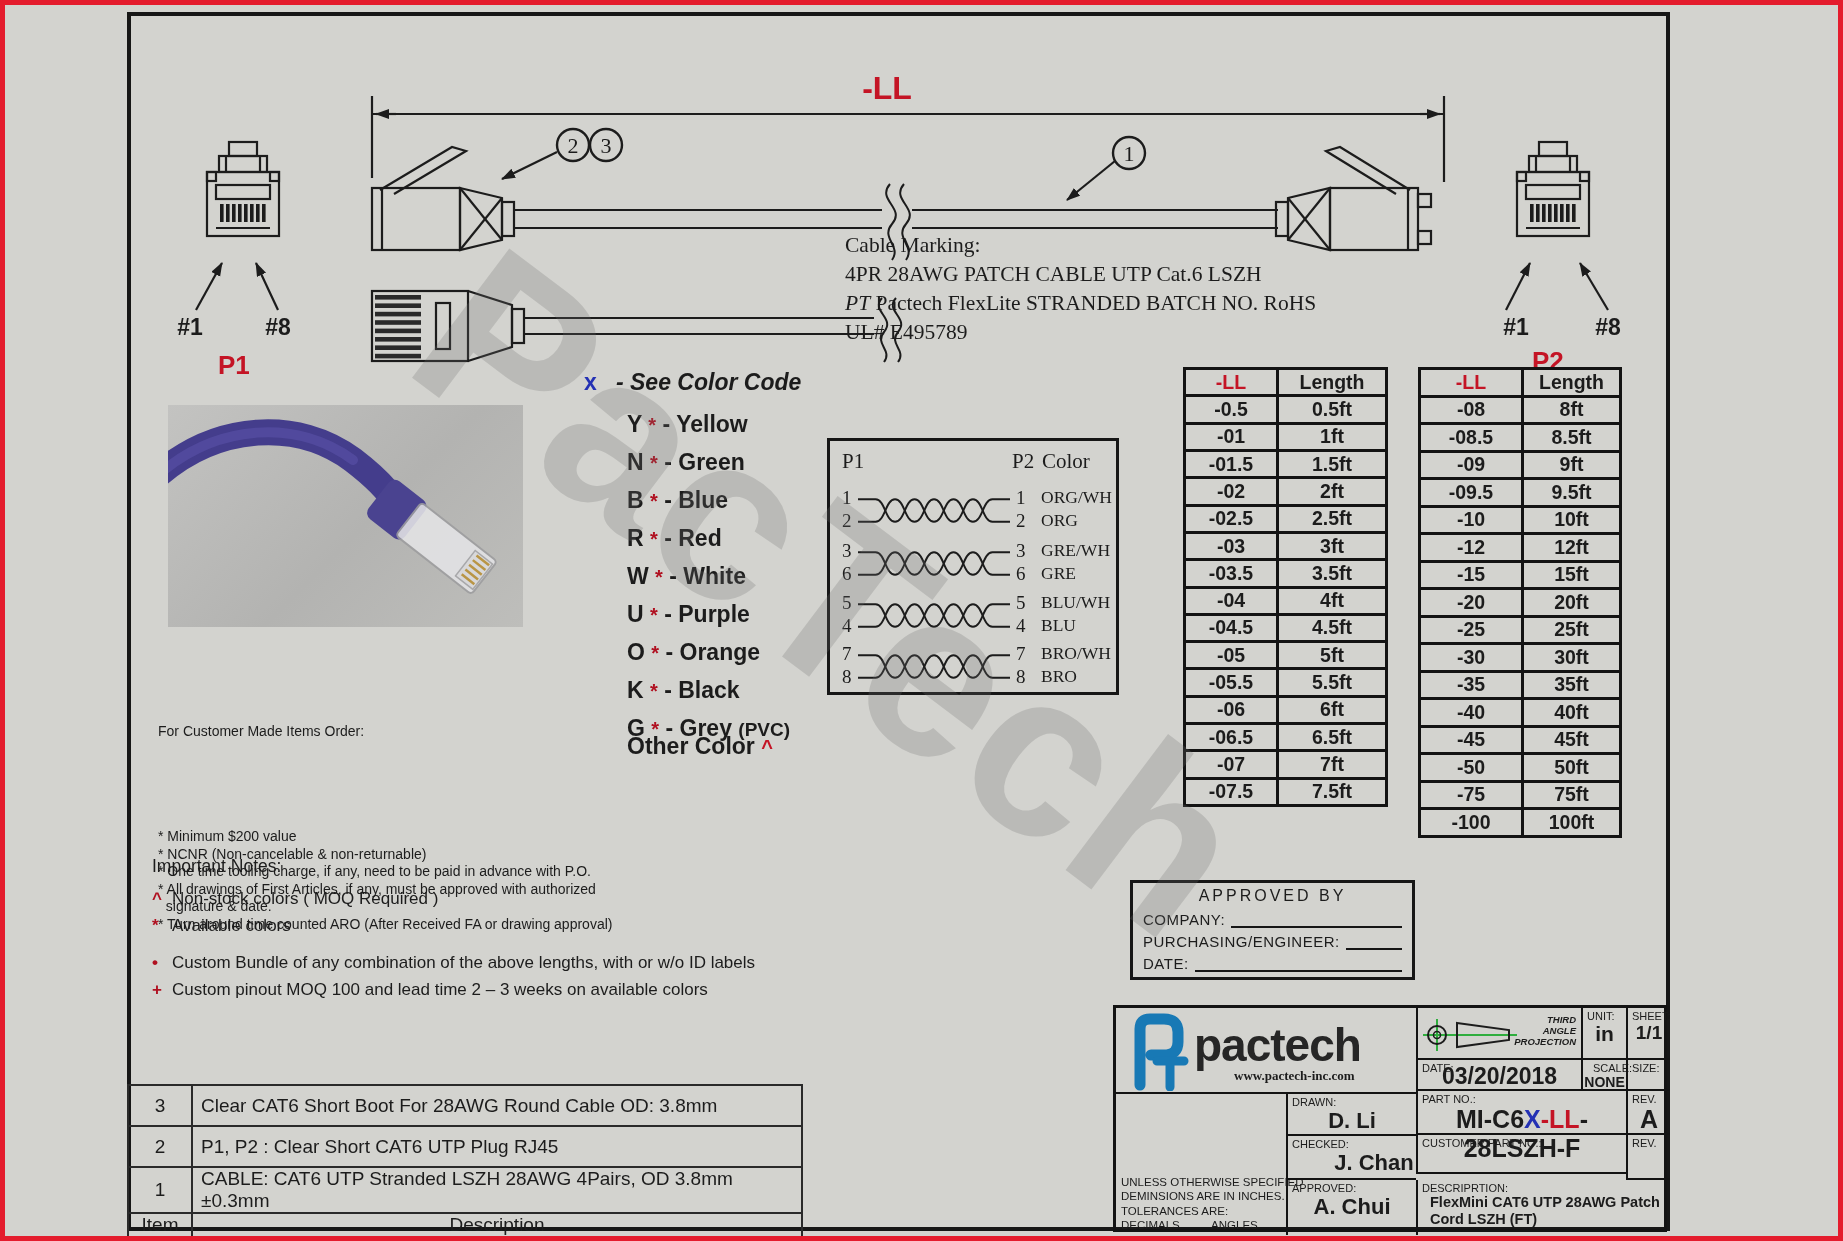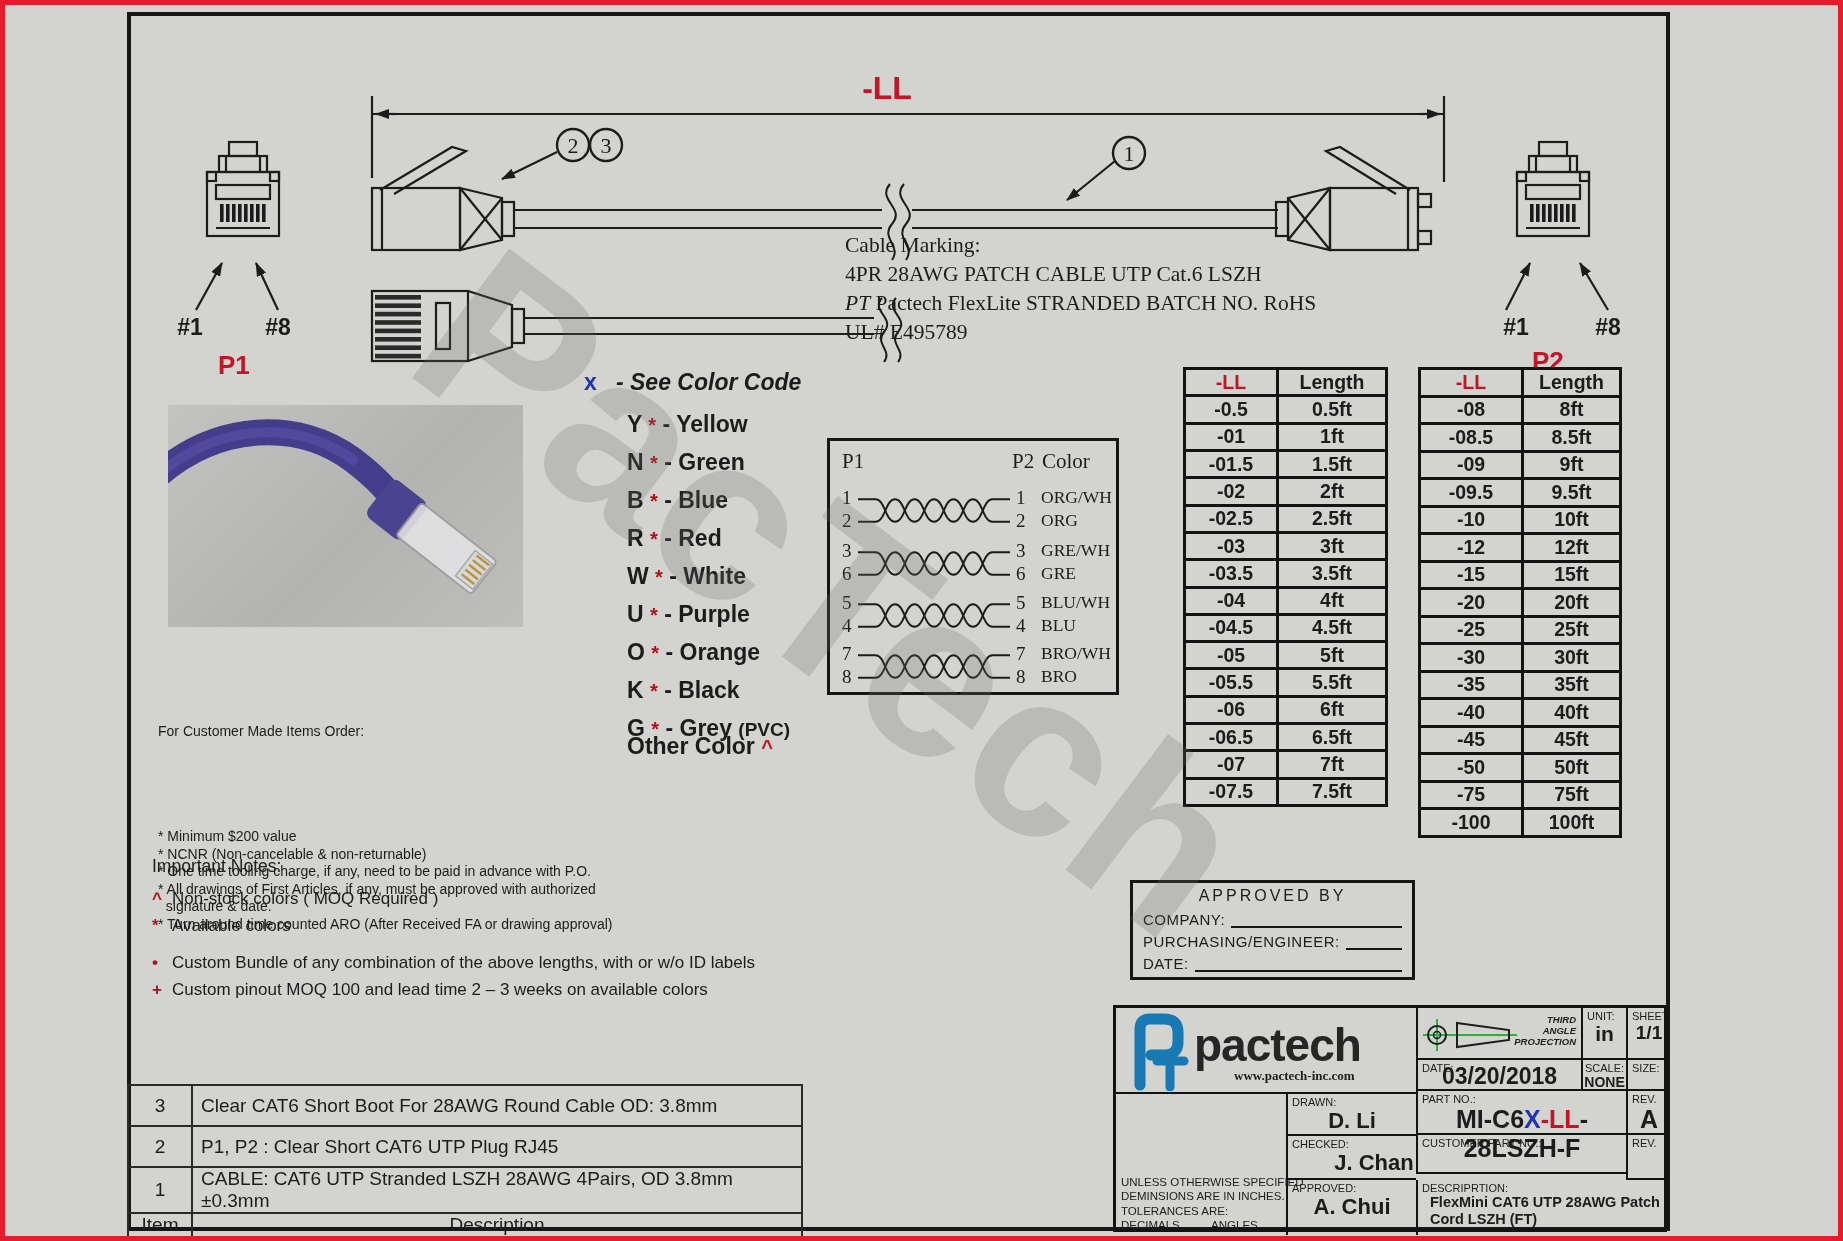--- a/index.html
+++ b/index.html
@@ -590,21 +590,21 @@
     <div class="tbc bl bb" style="left:510px;top:0;width:44px;height:52px;">
       <div class="lab">SHEET:</div>
       <div class="val" style="font-size:19px;">1/1</div>
     </div>
 
     <div class="tbc bl bb" style="left:300px;top:52px;width:165px;height:31px;">
       <span class="lab" style="position:absolute;left:0;top:0;">DATE:</span>
       <div class="val" style="font-size:23px;margin-top:3px;">03/20/2018</div>
     </div>
     <div class="tbc bl bb" style="left:465px;top:52px;width:45px;height:31px;">
-      <div class="lab" style="padding-left:2px;">SCALE:</div>
+      <div class="lab" style="padding-left:10px;">SCALE:</div>
       <div class="val" style="font-size:14px;">NONE</div>
     </div>
     <div class="tbc bl bb" style="left:510px;top:52px;width:44px;height:31px;">
       <div class="lab">SIZE:</div>
       <div class="val"></div>
     </div>
 
     <div class="tbc bl bb" style="left:300px;top:83px;width:210px;height:44px;">
       <div class="lab">PART NO.:</div>
       <div class="val" style="font-size:25px;"><span>MI-C6</span><span class="blue">X</span><span class="red">-LL</span><span>-28LSZH-F</span></div>

